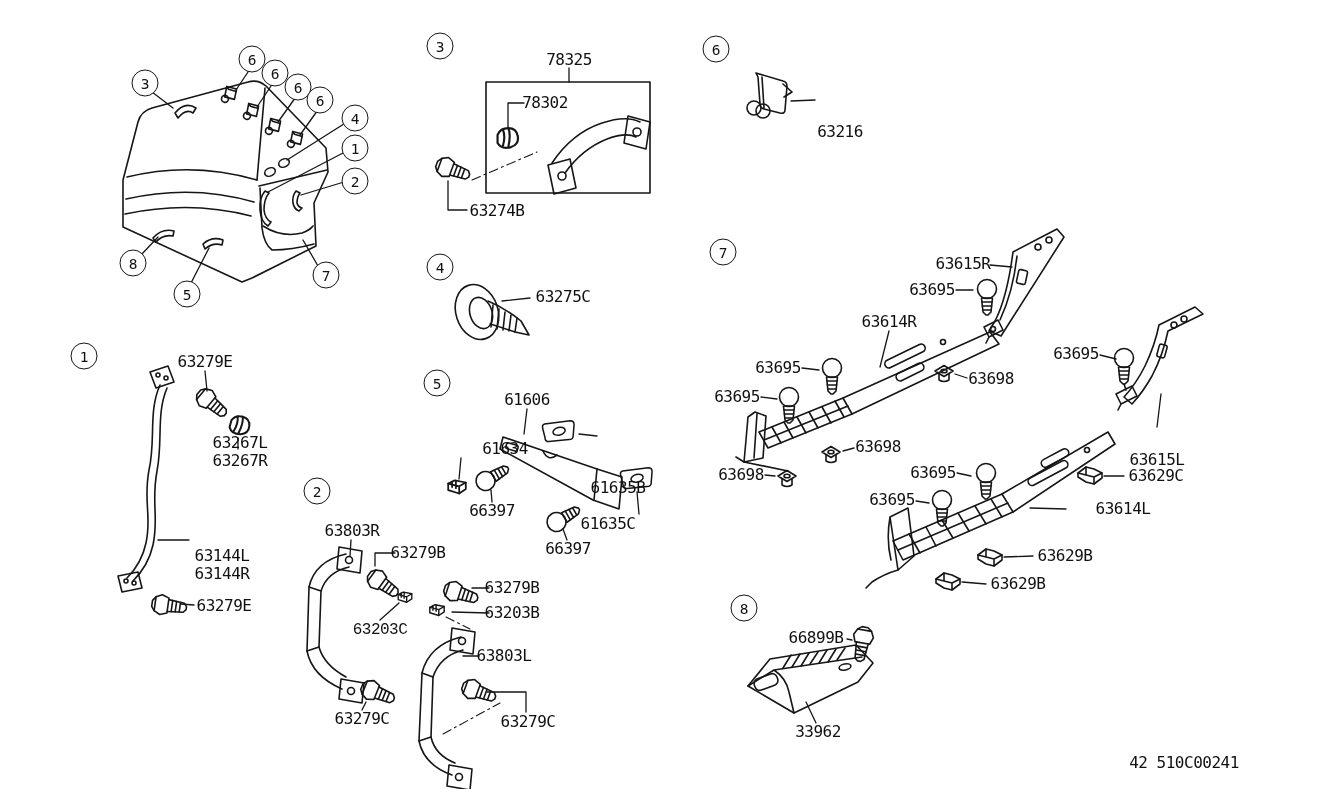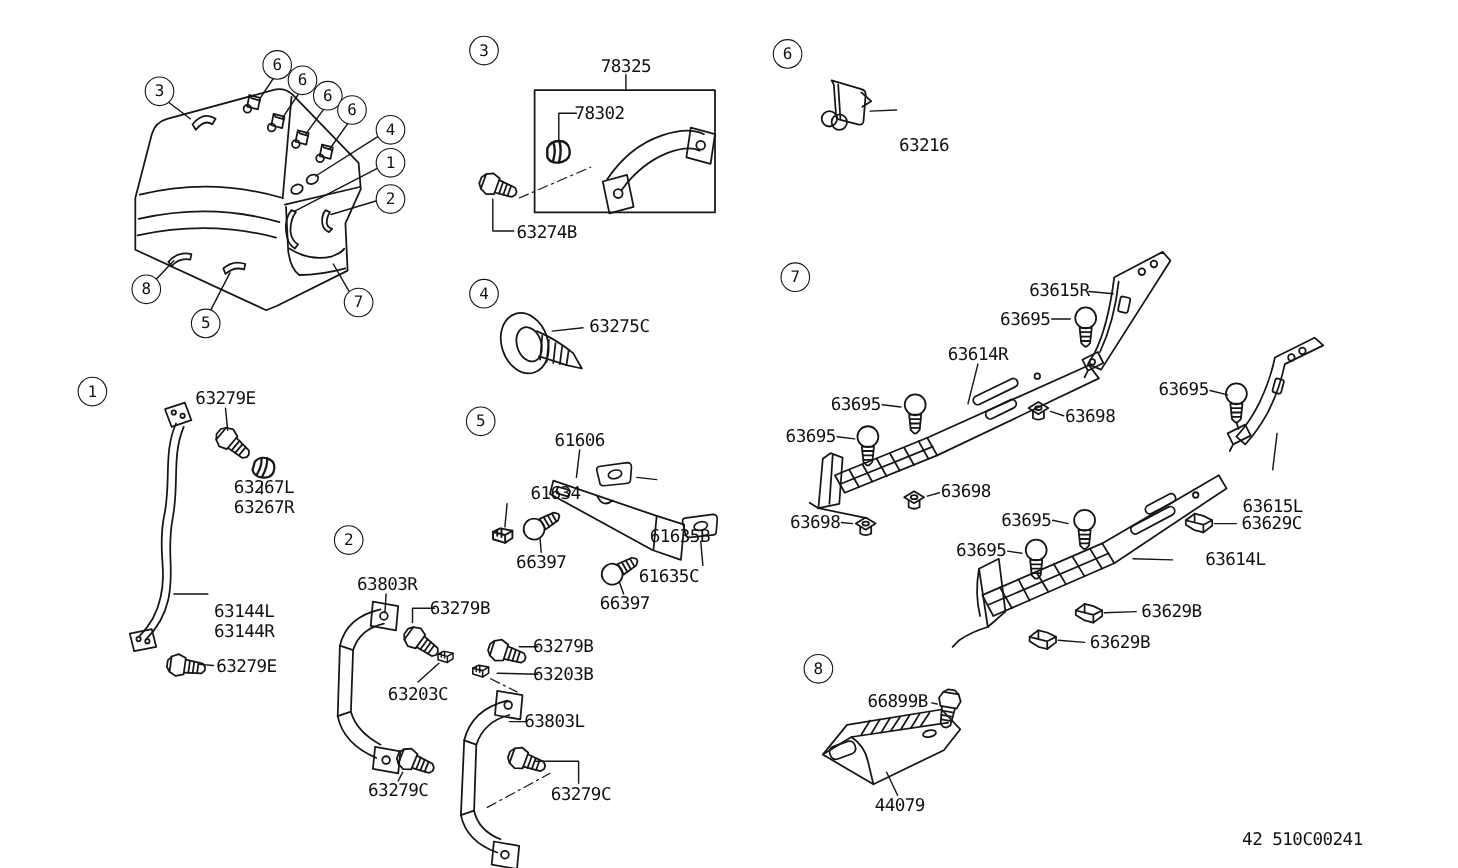--- a/index.html
+++ b/index.html
@@ -279,21 +279,21 @@
       <span class="lbl" style="left: 224px; top: 606px;">63279E</span>
       <span class="lbl" style="left: 563px; top: 297px;">63275C</span>
       <span class="lbl" style="left: 527px; top: 400px;">61606</span>
       <span class="lbl" style="left: 461px; top: 449px; margin-left: 44px;">61634</span>
       <span class="lbl" style="left: 618px; top: 460px; margin-top: 28px;">61635B</span>
       <span class="lbl" style="left: 492px; top: 511px;">66397</span>
       <span class="lbl" style="left: 568px; top: 549px;">66397</span>
       <span class="lbl" style="left: 608px; top: 524px;">61635C</span>
       <span class="lbl" style="left: 352px; top: 531px;">63803R</span>
       <span class="lbl" style="left: 418px; top: 553px;">63279B</span>
-      <span class="lbl" style="left: 380px; top: 631px;">63203C</span>
+      <span class="lbl" style="left: 380px; top: 631px; font-family: Liberation Mono, monospace;">63203C</span>
       <span class="lbl" style="left: 512px; top: 588px;">63279B</span>
       <span class="lbl" style="left: 512px; top: 613px;">63203B</span>
       <span class="lbl" style="left: 504px; top: 656px;">63803L</span>
       <span class="lbl" style="left: 362px; top: 719px;">63279C</span>
       <span class="lbl" style="left: 528px; top: 722px;">63279C</span>
       <span class="lbl" style="left: 963px; top: 264px;">63615R</span>
       <span class="lbl" style="left: 932px; top: 290px;">63695</span>
       <span class="lbl" style="left: 889px; top: 322px;">63614R</span>
       <span class="lbl" style="left: 778px; top: 368px;">63695</span>
       <span class="lbl" style="left: 991px; top: 379px;">63698</span>
@@ -302,18 +302,18 @@
       <span class="lbl" style="left: 1157px; top: 460px;">63615L</span>
       <span class="lbl" style="left: 878px; top: 447px;">63698</span>
       <span class="lbl" style="left: 741px; top: 475px;">63698</span>
       <span class="lbl" style="left: 933px; top: 473px;">63695</span>
       <span class="lbl" style="left: 1156px; top: 476px;">63629C</span>
       <span class="lbl" style="left: 892px; top: 500px;">63695</span>
       <span class="lbl" style="left: 1123px; top: 509px;">63614L</span>
       <span class="lbl" style="left: 1065px; top: 556px;">63629B</span>
       <span class="lbl" style="left: 1018px; top: 584px;">63629B</span>
       <span class="lbl" style="left: 816px; top: 638px;">66899B</span>
-      <span class="lbl" style="left: 818px; top: 732px;">44079</span>
+      <span class="lbl" style="left: 818px; top: 732px;">33962</span>
     </div>
 
 <span class="lbl" style="left:1184px;top:763px;">42 510C00241</span>
 
 </div>
 
 </body></html>

